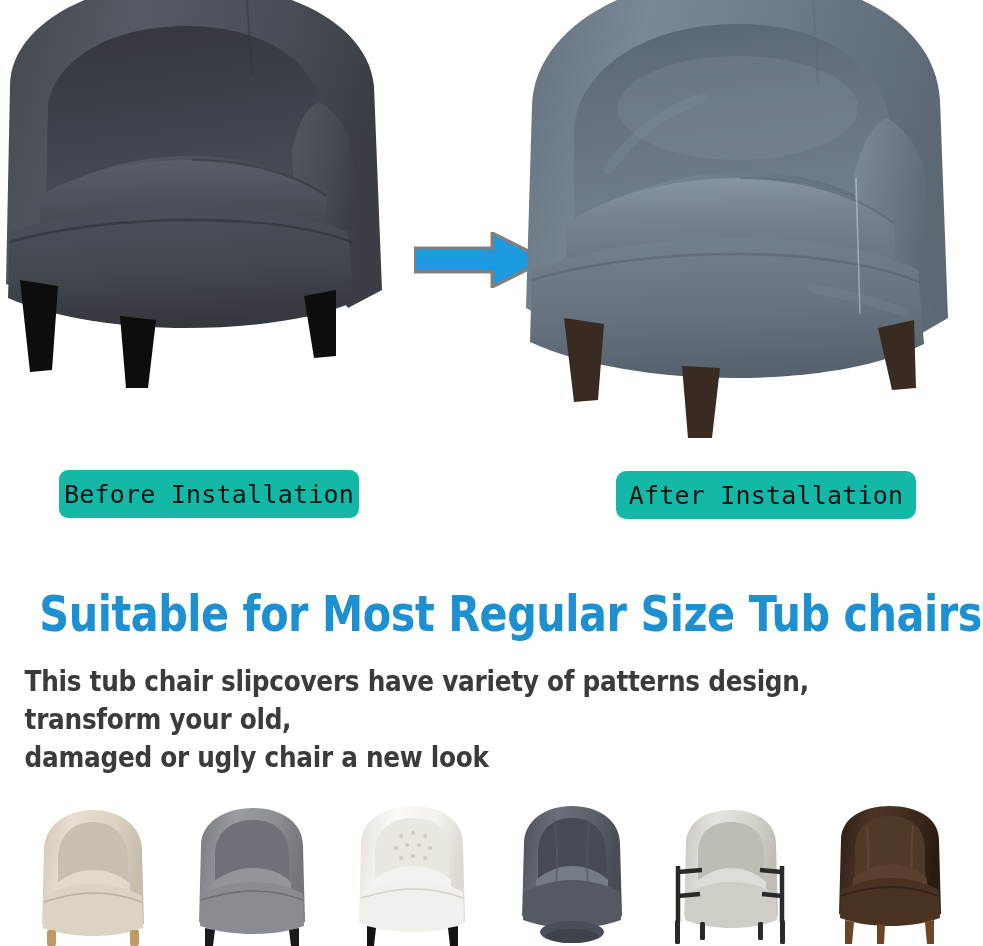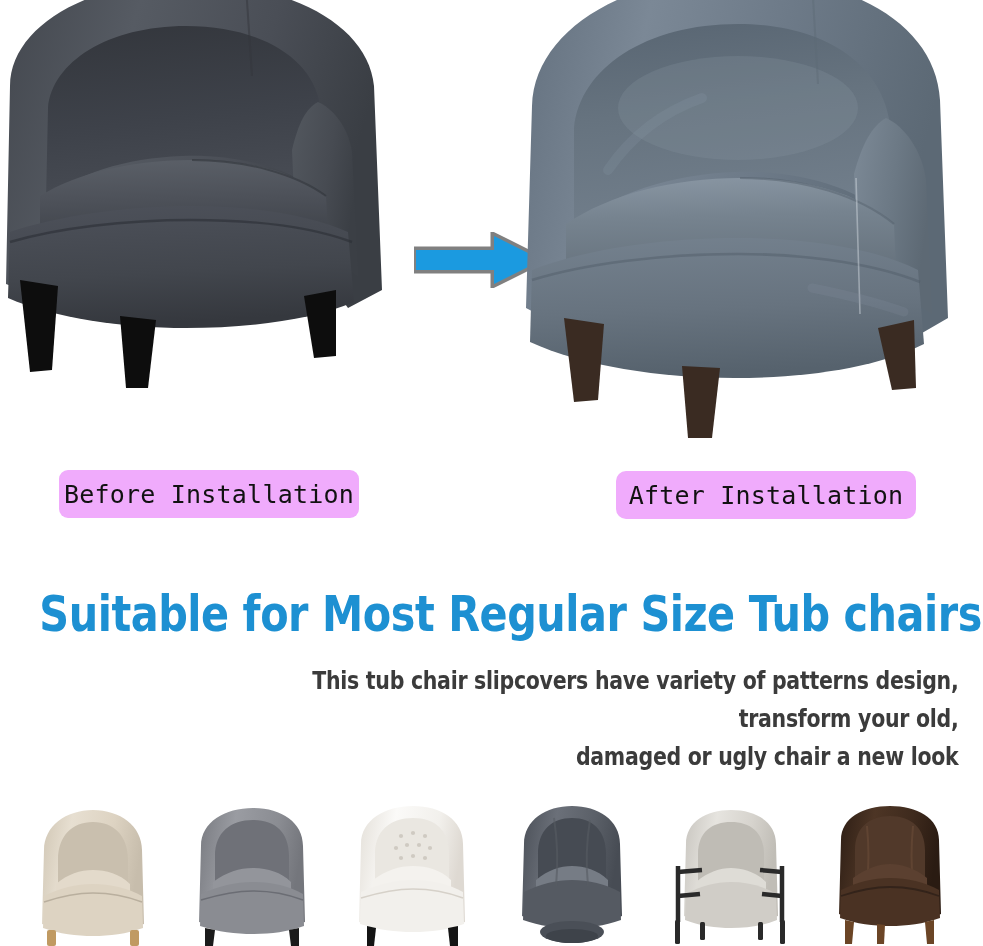--- a/index.html
+++ b/index.html
@@ -46,21 +46,21 @@
     position: absolute;
     left: 414px;
     top: 232px;
     width: 132px;
     height: 56px;
   }
 
   
   .badge {
     position: absolute;
-    background: #f0abfc;
+    background: #14b8a6;
     border-radius: 9px;
     color: #111111;
     font-family: "DejaVu Sans Mono", "Liberation Mono", monospace;
     font-size: 25px;
     letter-spacing: 0.2px;
     display: flex;
     align-items: center;
     justify-content: center;
     box-sizing: border-box;
   }
@@ -84,25 +84,25 @@
     transform-origin: 50% 50%;
     white-space: nowrap;
   }
 
   
   .subcopy {
     position: absolute;
     left: 0;
     top: 662px;
     width: 983px;
-    text-align: right;
+    text-align: left;
     color: #3b3b3b;
     font-family: "DejaVu Sans Condensed", "Liberation Sans Narrow", "Liberation Sans", sans-serif;
     font-weight: 700;
-    font-size: 24px;
+    font-size: 29px;
     line-height: 38px;
     letter-spacing: -0.3px;
   }
   .subcopy .line { display: block; white-space: nowrap; transform: scaleX(0.95); }
 
   
   .thumb-strip {
     position: absolute;
     left: 0;
     top: 800px;

